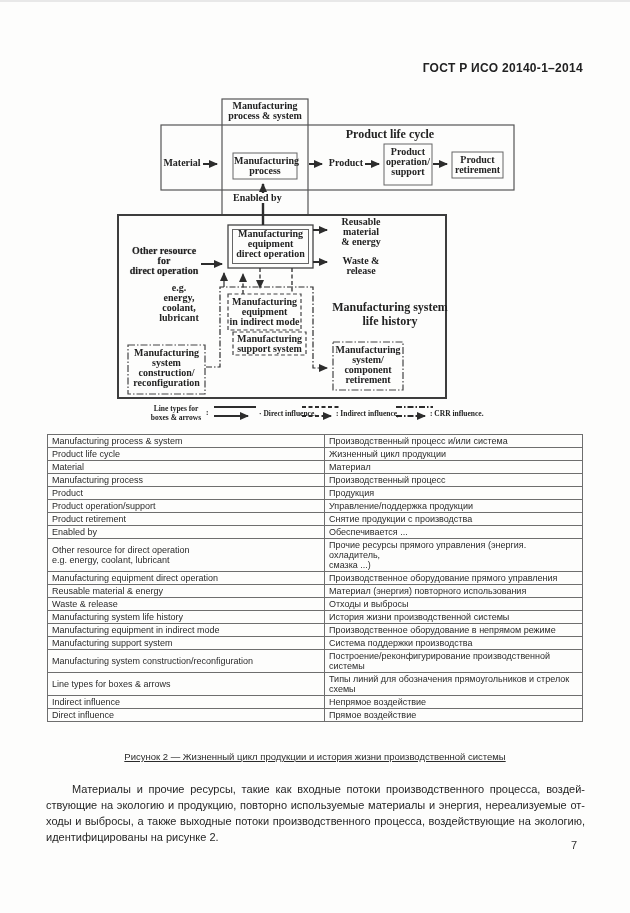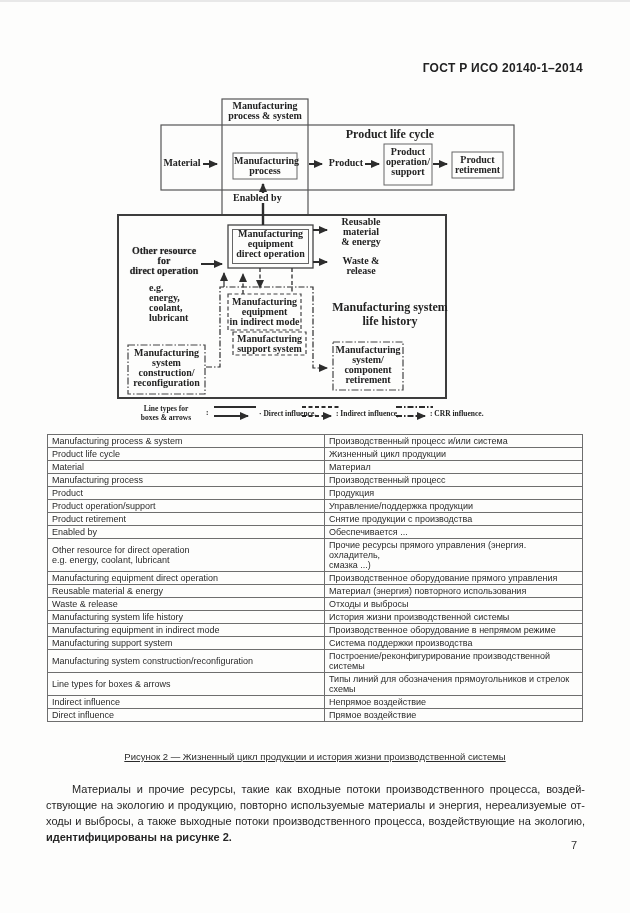--- a/index.html
+++ b/index.html
@@ -6,37 +6,37 @@
   .page{position:relative;width:630px;height:913px;background:#fdfdfc;margin:2px auto;overflow:hidden;
         font-family:"Liberation Sans",sans-serif;color:#1f1f1f;}
   .doc-header{position:absolute;top:59px;right:47px;font:bold 12px "Liberation Sans",sans-serif;
               letter-spacing:.3px;color:#222;}
   
   .figure{position:absolute;left:0;top:88px;width:630px;height:345px;}
   .figure svg{position:absolute;left:0;top:0;}
   .fig-label{position:absolute;font-family:"Liberation Serif",serif;font-weight:bold;color:#232323;
              font-size:10px;line-height:10px;text-align:center;white-space:pre-line;}
   .fig-label.big{font-size:12px;line-height:14px;}
-  .fig-label.left{text-align:left;}
+  .fig-label.left{text-align:center;}
   .fig-label.onwhite{background:#fdfdfc;padding:0 2px;}
   .fig-label.small{font-size:7.5px;line-height:9px;}
   .fig-label.shade{text-shadow:0 0 1px #999;}
   
   .gtable{position:absolute;left:47px;top:432px;width:536px;border-collapse:collapse;
           font:9px/10px "Liberation Sans",sans-serif;color:#2b2b2b;}
   .gtable td{border:1px solid #6e6e6e;padding:1px 4px 1px 4px;white-space:pre-line;vertical-align:middle;}
   .gtable td.en{width:268px;}
   
   .fig-caption{position:absolute;left:47px;top:749px;width:536px;text-align:center;
                font:9.5px/12px "Liberation Sans",sans-serif;color:#2b2b2b;text-decoration:underline;}
   .bodytext{position:absolute;left:46px;top:779px;width:539px;font:11px/16px "Liberation Sans",sans-serif;
             color:#262626;}
   .pline{text-align:justify;text-align-last:justify;}
   .pline.indent{text-indent:26px;}
-  .pline.last{text-align-last:left;font-weight:bold;}
+  .pline.last{text-align-last:left;}
   .page-num{position:absolute;left:571px;top:837px;font:11px "Liberation Sans",sans-serif;color:#333;}
 </style>
 </head>
 <body>
 
 <div class="page">
 
   <div class="doc-header">ГОСТ Р ИСО 20140-1–2014</div>
 
   <div class="figure">
@@ -120,21 +120,21 @@
     <div class="fig-label" style="left:234px;top:244px;width:71px;">Manufacturing
 support system</div>
     <div class="fig-label" style="left:129px;top:258px;width:75px;">Manufacturing
 system
 construction/
 reconfiguration</div>
     <div class="fig-label" style="left:334px;top:255px;width:68px;">Manufacturing
 system/
 component
 retirement</div>
-    <div class="fig-label small" style="left:136px;top:314px;width:60px;">Line types for
+    <div class="fig-label small" style="left:146px;top:314px;width:60px;">Line types for
 boxes &amp; arrows</div>
     <div class="fig-label small" style="left:206px;top:318px;">:</div>
     <div class="fig-label small" style="left:259px;top:319px;">· Direct influence.</div>
     <div class="fig-label small" style="left:336px;top:319px;">: Indirect influence,</div>
     <div class="fig-label small" style="left:430px;top:319px;">: CRR influence.</div>
   </div>
 
   <table class="gtable">
     <tbody>
         <tr>

